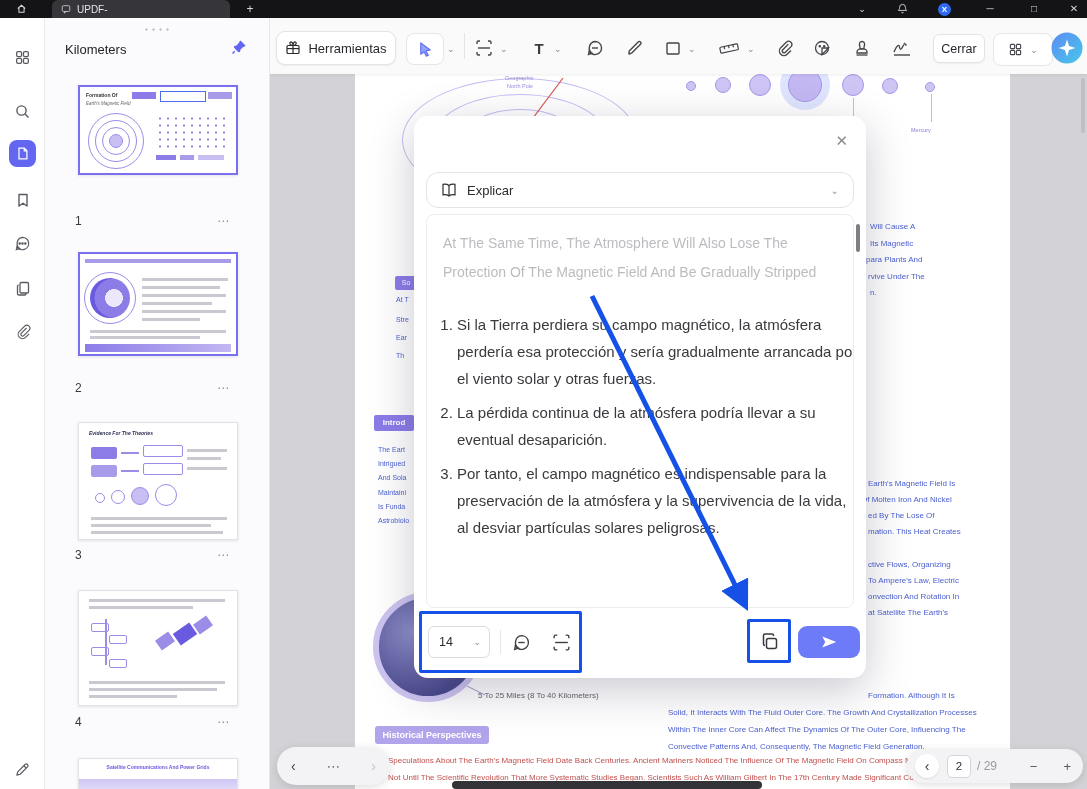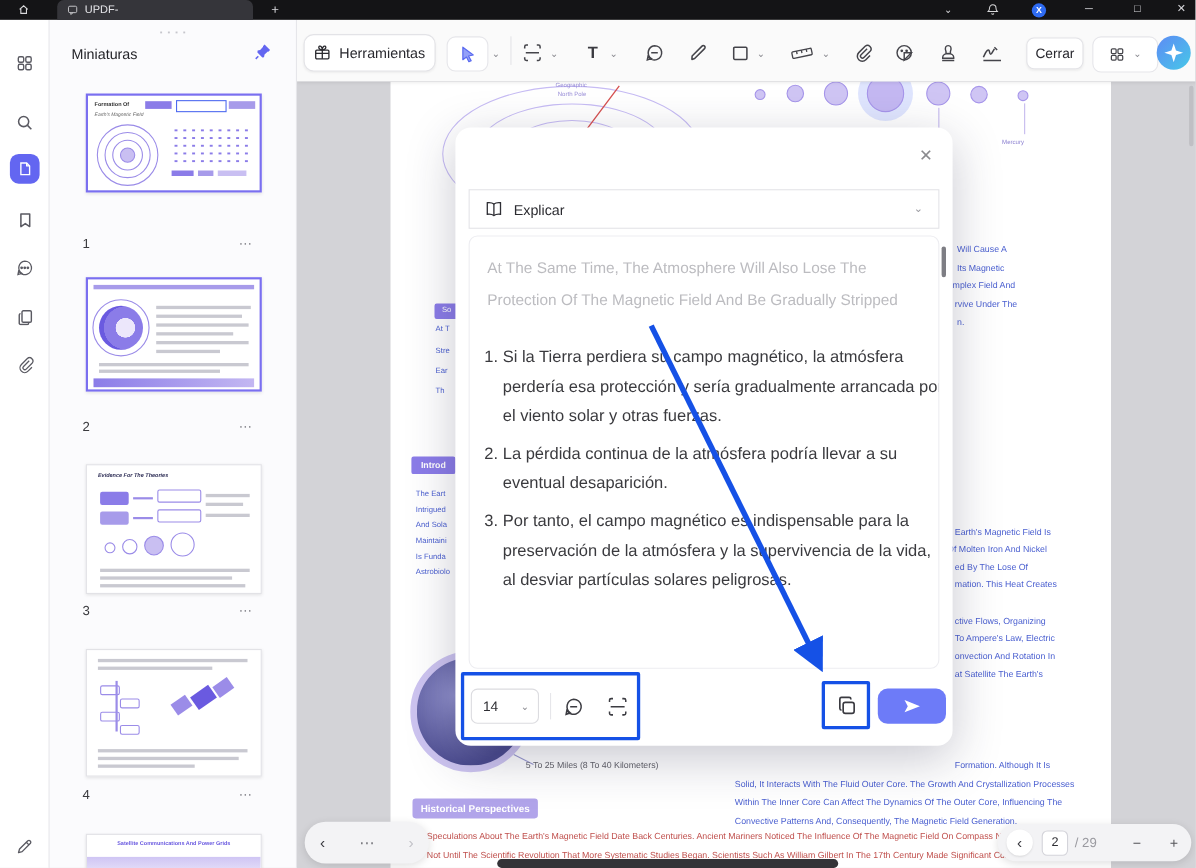--- a/index.html
+++ b/index.html
@@ -58,21 +58,21 @@
   .pbadge{position:absolute;background:#8b7ce8;color:#fff;border-radius:2px;text-align:center;}
   .ellipse{position:absolute;border:1px solid #c7bcf4;border-radius:50%;box-sizing:border-box;}
   .planet{position:absolute;border-radius:50%;background:#cfc5f4;border:1px solid #a695ea;box-sizing:border-box;}
   .plabel{position:absolute;font-size:5.5px;color:#8a7fd0;white-space:nowrap;}
   .leader{position:absolute;width:1px;background:#c5baee;}
 
   
   .dialog{position:absolute;left:414px;top:116px;width:452px;height:562px;background:#fff;border-radius:14px;
           box-shadow:0 12px 44px rgba(40,40,70,.25);z-index:50;box-sizing:border-box;}
   .dlg-close{position:absolute;right:18px;top:16px;font-size:15px;color:#8a8a8e;cursor:pointer;}
-  .dlg-select{position:absolute;left:12px;top:56px;width:428px;height:36px;border:1px solid #e4e4e8;border-radius:0;
+  .dlg-select{position:absolute;left:12px;top:56px;width:428px;height:36px;border:1px solid #e4e4e8;border-radius:12px;
               display:flex;align-items:center;box-sizing:border-box;padding:0 14px;gap:10px;cursor:pointer;}
   .dlg-select-label{font-size:13px;color:#2b2b30;flex:1;}
   .dlg-content{position:absolute;left:12px;top:98px;width:428px;height:394px;border:1px solid #ededf1;border-radius:8px;
                box-sizing:border-box;overflow:hidden;}
   .dlg-quote{position:absolute;left:16px;top:14px;width:392px;font-size:14px;line-height:29px;color:#bcbcc0;}
   .dlg-list{position:absolute;left:4px;top:96px;width:404px;margin:0;padding:0 0 0 26px;
             font-size:15px;line-height:27px;color:#3a3a3e;}
   .dlg-list li{margin-bottom:7px;}
   .dlg-scroll{position:absolute;right:6px;top:108px;width:4px;height:28px;background:#7e7e84;border-radius:2px;cursor:pointer;}
   .fontbox{position:absolute;left:14px;top:510px;width:62px;height:32px;border:1px solid #dcdce0;border-radius:6px;
@@ -129,21 +129,21 @@
       <div class="plabel" style="left:480px;top:51px;">Neptune</div>
       <div class="plabel" style="left:556px;top:53px;">Mercury</div>
 
       <svg class="abs" width="655" height="715" style="left:0;top:0;pointer-events:none;">
         <line x1="178" y1="44" x2="208" y2="4" stroke="#d65050" stroke-width="1.2"></line>
         <line x1="112" y1="612" x2="130" y2="621" stroke="#9a9ad0" stroke-width="1"></line>
       </svg>
 
       <div class="ptxt" style="left:515px;top:112px;">Will Cause A</div>
       <div class="ptxt" style="left:515px;top:129px;">Its Magnetic</div>
-      <div class="ptxt" style="left:511px;top:145px;">mplex Field And</div>
+      <div class="ptxt" style="left:511px;top:145px;">para Plants And</div>
       <div class="ptxt" style="left:513px;top:162px;">rvive Under The</div>
       <div class="ptxt" style="left:515px;top:178px;">n.</div>
 
       <div class="pbadge" style="left:40px;top:202px;width:22px;height:14px;font-size:7px;line-height:14px;">So</div>
       <div class="ptxt7" style="left:41px;top:222px;">At T</div>
       <div class="ptxt7" style="left:41px;top:242px;">Stre</div>
       <div class="ptxt7" style="left:41px;top:260px;">Ear</div>
       <div class="ptxt7" style="left:41px;top:278px;">Th</div>
 
       <div class="pbadge" style="left:19px;top:341px;width:40px;height:16px;font-size:8px;line-height:16px;font-weight:bold;">Introd</div>
@@ -385,21 +385,21 @@
     <span class="side-icon" style="top:738px;">
       <svg width="17" height="17" viewBox="0 0 18 18" fill="none" stroke="currentColor" stroke-width="1.3">
         <path d="M3 15l1-3.5 8-8a1.8 1.8 0 0 1 2.5 2.5l-8 8L3 15Z" stroke-linejoin="round"></path>
         <line x1="10.5" y1="5" x2="13" y2="7.5"></line>
       </svg>
     </span>
   </div>
 
   <div class="thumbs">
     <div class="drag-dots"></div>
-    <div class="panel-title">Miniaturas</div>
+    <div class="panel-title">Kilometers</div>
     <span style="position:absolute;left:186px;top:21px;cursor:pointer;">
       <svg width="16" height="16" viewBox="0 0 16 16">
         <path d="M9.5 1.5 14.5 6.5 13 8l-.5-.2-3 2.7-.5 2.5-1.5.2L3 8.7 3.2 7l2.3-.5 2.7-3-.2-.5Z" fill="#6366F1"></path>
         <line x1="3.8" y1="12.2" x2="1.5" y2="14.5" stroke="#6366F1" stroke-width="1.4"></line>
       </svg>
     </span>
 
     <div class="thumb sel" style="top:67px;height:90px;">
       <span class="tinytxt" style="left:6px;top:5px;font-size:5px;font-weight:bold;">Formation Of</span>
       <span class="pbox" style="left:52px;top:5px;width:24px;height:7px;"></span>

